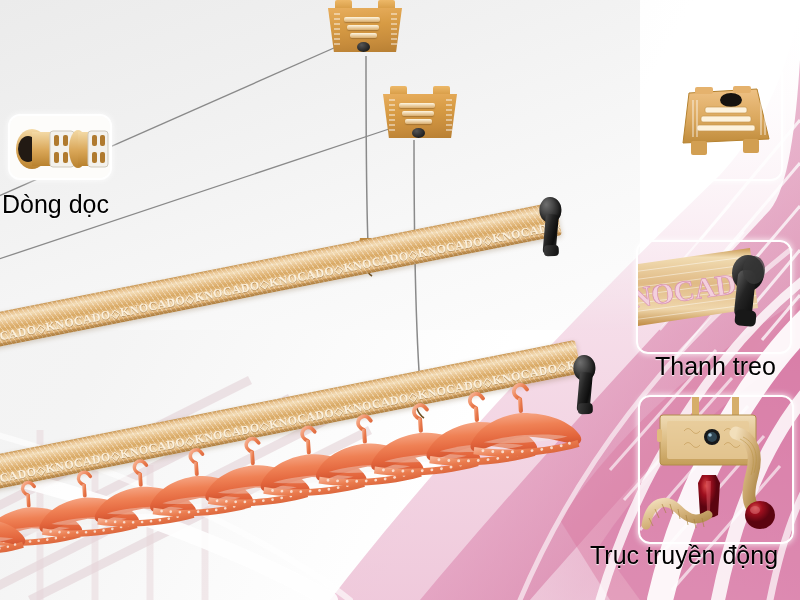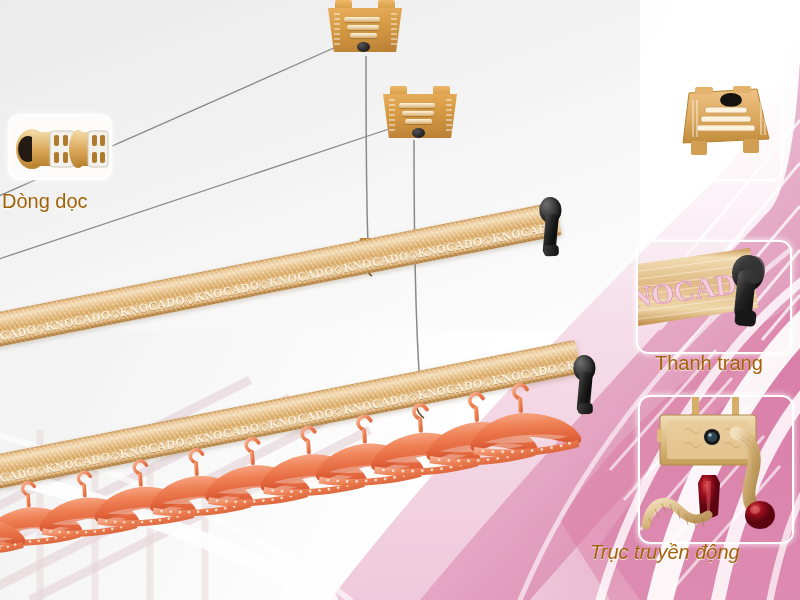--- a/index.html
+++ b/index.html
@@ -139,22 +139,22 @@
     position:absolute;
     border:2px solid #ffffff;
     border-radius:12px;
     box-shadow:0 0 6px rgba(255,255,255,.9);
     overflow:hidden;
   }
   .thumb.plain{background:transparent;}
 
   .caption{
     position:absolute;
-    color:#a16207;
-    font-size:20px;
+    color:#000000;
+    font-size:25px;
     font-weight:400;
     white-space:nowrap;
     text-shadow:0 1px 1px rgba(255,255,255,.85);
   }
 </style>
 </head>
 <body>
 
 <div id="stage">
 
@@ -499,21 +499,21 @@
       </g>
 
       <g>
         <ellipse cx="110" cy="31" rx="16" ry="18" fill="url(#kb)"></ellipse>
         <rect x="98" y="28" width="18" height="48" rx="7" fill="url(#kb)" transform="rotate(6 107 52)"></rect>
         <rect x="97" y="68" width="21" height="16" rx="5" fill="#181818" transform="rotate(6 107 76)"></rect>
         <ellipse cx="116" cy="28" rx="11" ry="14" fill="#3b3b3b" opacity=".75"></ellipse>
       </g>
     </svg>
   </div>
-  <div class="caption" style="left:655px;top:352px;">Thanh trang</div>
+  <div class="caption" style="left:655px;top:352px;">Thanh treo</div>
 
   <div class="thumb plain" style="left:638px;top:395px;width:152px;height:145px;">
     <svg viewBox="0 0 152 145" width="152" height="145">
       <defs>
         <linearGradient id="dwb" x1="0" y1="0" x2="0" y2="1">
           <stop offset="0%" stop-color="#f0dcb6"></stop>
             <stop offset="50%" stop-color="#ddbe86"></stop>
           <stop offset="100%" stop-color="#c49d58"></stop>
         </linearGradient>
         <linearGradient id="dsh" x1="0" y1="0" x2="1" y2="1">
@@ -562,15 +562,15 @@
         <line x1="15" y1="112" x2="19" y2="121"></line>
         <line x1="22" y1="107" x2="26" y2="116"></line>
         <line x1="30" y1="107" x2="33" y2="117"></line>
         <line x1="38" y1="112" x2="40" y2="122"></line>
         <line x1="46" y1="118" x2="48" y2="128"></line>
         <line x1="54" y1="122" x2="56" y2="131"></line>
         <line x1="62" y1="121" x2="64" y2="130"></line>
       </g>
     </svg>
   </div>
-  <div class="caption" style="left:590px;top:541px;font-style:italic;">Trục truyền động</div>
+  <div class="caption" style="left:590px;top:541px;">Trục truyền động</div>
 
 </div>
 
 </body></html>

